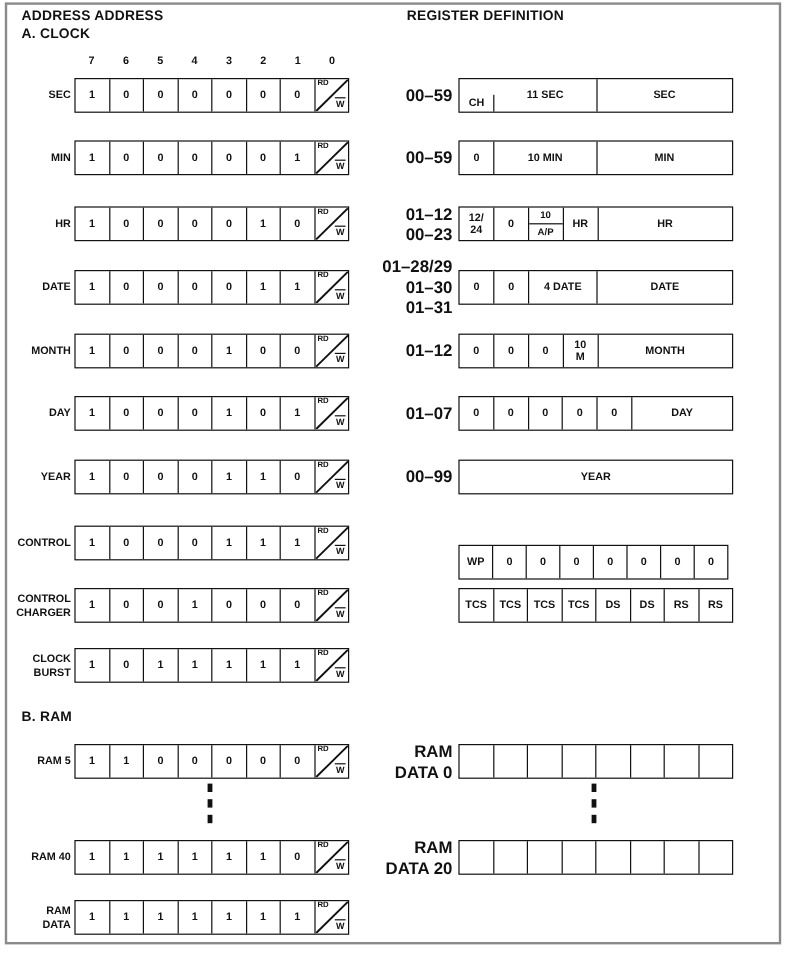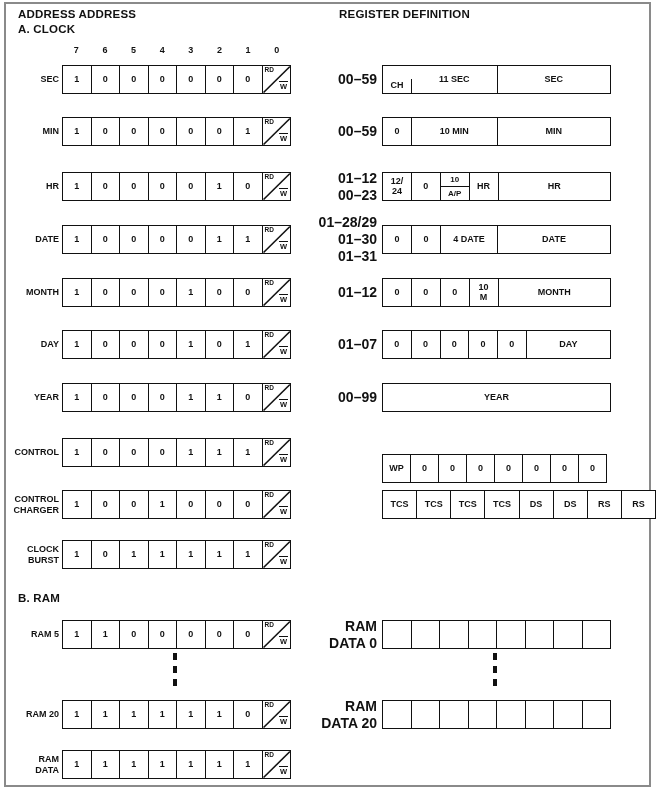--- a/index.html
+++ b/index.html
@@ -285,21 +285,21 @@
         <div class="cell">0</div>
         <div class="cell">0</div>
         <div class="rw-cell">
           <svg viewBox="0 0 28 28" preserveAspectRatio="none">
             <line x1="0.5" y1="27.5" x2="27.5" y2="0.5" stroke="#111" stroke-width="1.6"></line>
           </svg>
           <span class="rw-rd">RD</span>
           <span class="rw-w">W</span>
         </div>
       </div>
-      <div class="abs bitbox" style="left:382px;top:490px;width:274px;">
+      <div class="abs bitbox" style="left:382px;top:490px;width:229px;">
         <div class="cell" style="flex-grow:1;">TCS</div>
         <div class="cell" style="flex-grow:1;">TCS</div>
         <div class="cell" style="flex-grow:1;">TCS</div>
         <div class="cell" style="flex-grow:1;">TCS</div>
         <div class="cell" style="flex-grow:1;">DS</div>
         <div class="cell" style="flex-grow:1;">DS</div>
         <div class="cell" style="flex-grow:1;">RS</div>
         <div class="cell" style="flex-grow:1;">RS</div>
       </div>
       <div class="abs row-label" style="left:2px;top:540px;width:57px;">CLOCK
@@ -341,21 +341,21 @@
       <div class="abs bitbox" style="left:382px;top:620px;width:229px;">
         <div class="cell" style="flex-grow:1;"></div>
         <div class="cell" style="flex-grow:1;"></div>
         <div class="cell" style="flex-grow:1;"></div>
         <div class="cell" style="flex-grow:1;"></div>
         <div class="cell" style="flex-grow:1;"></div>
         <div class="cell" style="flex-grow:1;"></div>
         <div class="cell" style="flex-grow:1;"></div>
         <div class="cell" style="flex-grow:1;"></div>
       </div>
-      <div class="abs row-label" style="left:2px;top:700px;width:57px;">RAM 20</div>
+      <div class="abs row-label" style="left:2px;top:700px;width:57px;">RAM 40</div>
       <div class="abs bitbox" style="left:62px;top:700px;width:229px;">
         <div class="cell">1</div>
         <div class="cell">1</div>
         <div class="cell">1</div>
         <div class="cell">1</div>
         <div class="cell">1</div>
         <div class="cell">1</div>
         <div class="cell">0</div>
         <div class="rw-cell">
           <svg viewBox="0 0 28 28" preserveAspectRatio="none">

